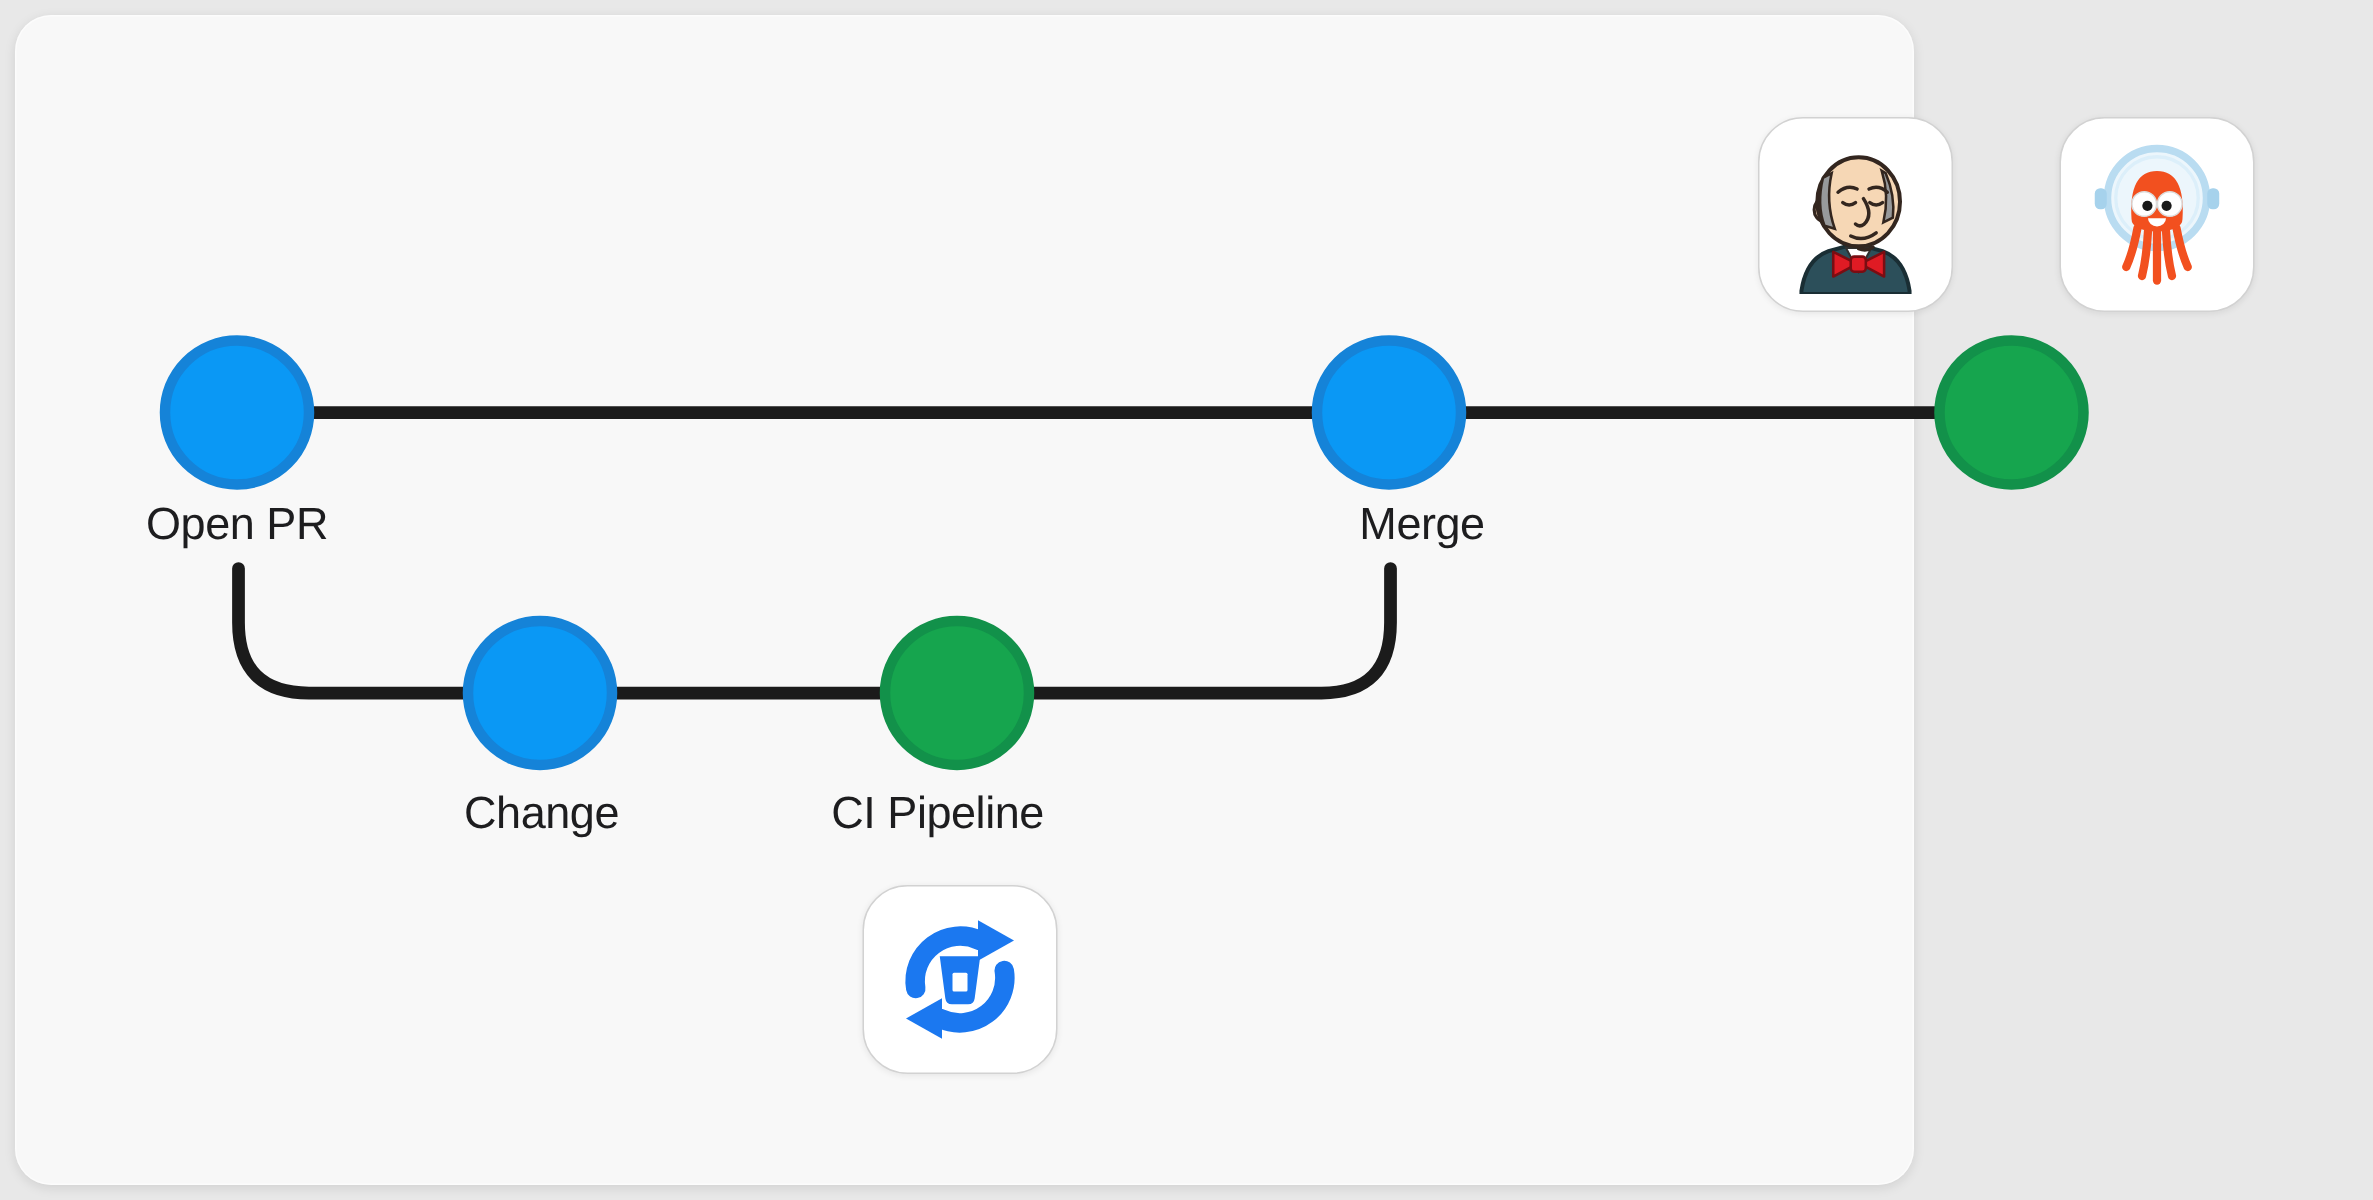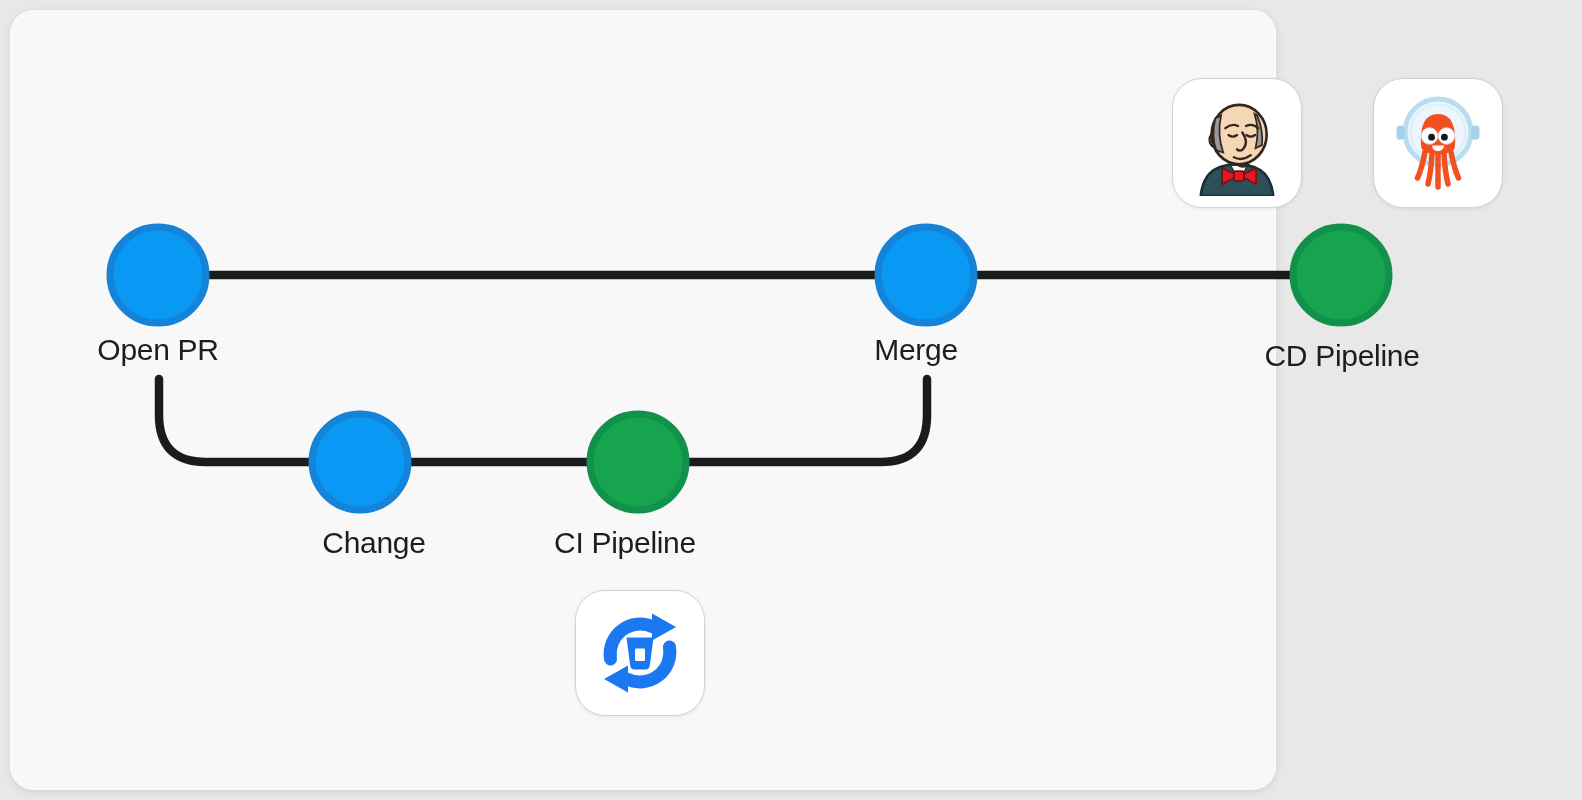--- a/index.html
+++ b/index.html
@@ -51,23 +51,22 @@
     <path d="M159 379 V 415 Q159 462 206 462 H 881 Q927 462 927 415 V 379" fill="none" stroke-width="8.5" stroke-linecap="round" stroke-linejoin="round" stroke="#1b1b1b"></path>
 
     <circle cx="158" cy="275" r="48" stroke-width="7" fill="#0a98f5" stroke="#1583d8"></circle>
     <circle cx="926" cy="275" r="48" stroke-width="7" fill="#0a98f5" stroke="#1583d8"></circle>
     <circle cx="1341" cy="275" r="48" stroke-width="7" fill="#16a54e" stroke="#12914a"></circle>
     <circle cx="360" cy="462" r="48" stroke-width="7" fill="#0a98f5" stroke="#1583d8"></circle>
     <circle cx="638" cy="462" r="48" stroke-width="7" fill="#16a54e" stroke="#12914a"></circle>
   </svg>
 
   <div class="node-label" style="left:158px;top:333px">Open PR</div>
-  <div class="node-label" style="left:916px;top:333px">Merge</div>
-  <div class="node-label" style="left:1342px;top:339px">CD Pipeline</div>
-  <div class="node-label" style="left:374px;top:526px">Change</div>
+  <div class="node-label" style="left:948px;top:333px">Merge</div>
+  <div class="node-label" style="left:361px;top:526px">Change</div>
   <div class="node-label" style="left:625px;top:526px">CI Pipeline</div>
 
   <div class="icon-card" style="left:1172px;top:78px">
     <svg width="106" height="106" viewBox="0 0 100 100">
 
       <path d="M16 98 Q19 78 33 73 L50 68.5 67 73 Q81 78 84 98 L84 100 16 100 Z" fill="#2c4f5a" stroke="#1a2e34" stroke-width="2.5"></path>
       <polygon points="44,71 60,71 52,86" fill="#ffffff" stroke="#30302f" stroke-width="1.3"></polygon>
 
       <ellipse cx="29.5" cy="47" rx="5.5" ry="7" fill="#f6d7b5" stroke="#33261f" stroke-width="2"></ellipse>
 

